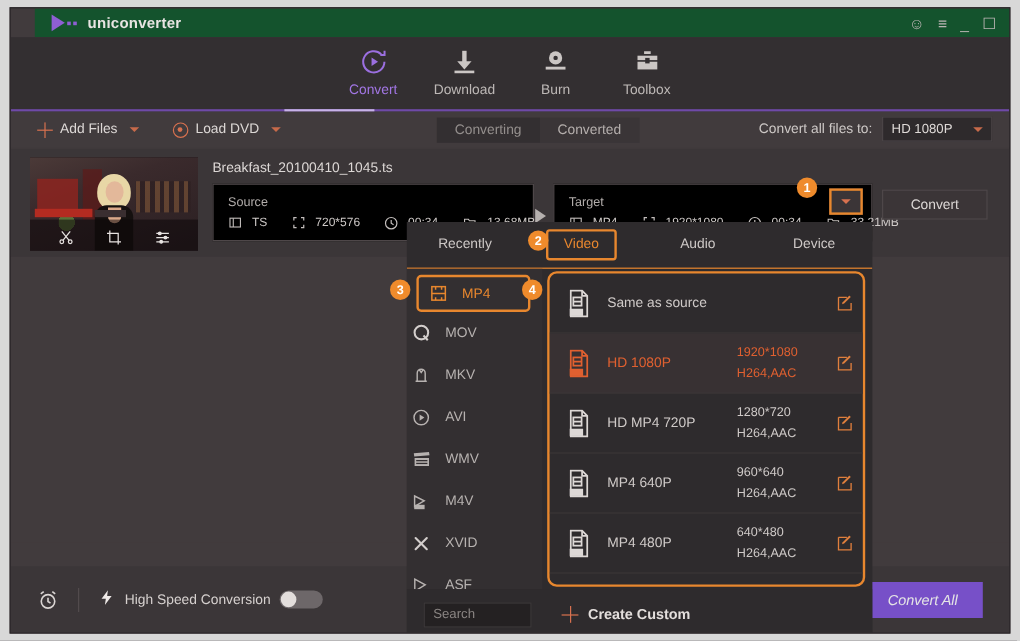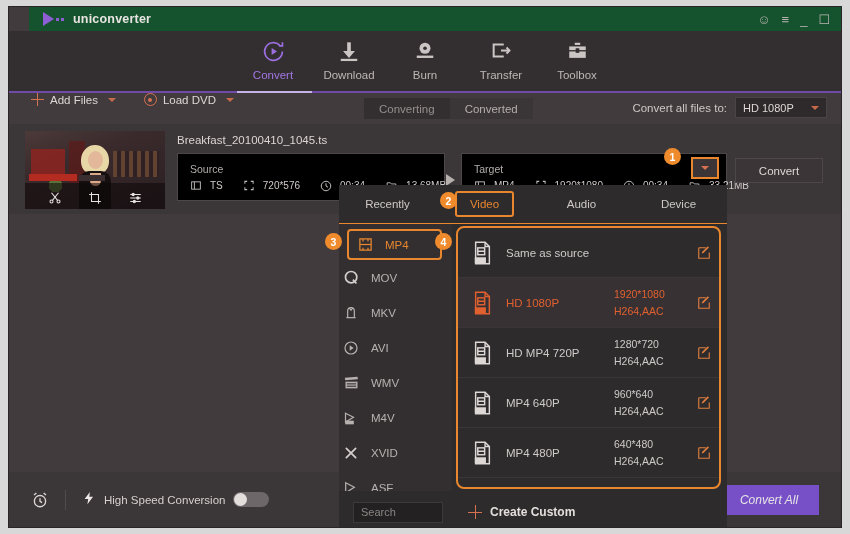--- a/index.html
+++ b/index.html
@@ -54,21 +54,21 @@
   .underline {
     position:absolute; left:0; top:84px; width:100%; height:2px; background:#6f4aa8;
   }
   .underline .hl {
     position:absolute; left:228px; top:0; width:75px; height:2px; background:#c7b2e8;
   }
 
   
   .toolbar {
     position:absolute; left:0; top:86px; width:100%; height:30px;
-    background:#413b3d; display:flex; align-items:flex-start;
+    background:#413b3d; display:flex; align-items:center;
   }
   .tb-btn { display:flex; align-items:center; gap:6px; cursor:pointer; color:#ddd8d6; }
   .tb-addfiles { margin-left:22px; }
   .tb-loaddvd { margin-left:28px; }
   .tb-btn .lbl { font-size:11.5px; }
   .caret {
     width:0;height:0;border-left:4px solid transparent;border-right:4px solid transparent;
     border-top:4px solid #c76a4a; margin-left:4px;
   }
   .plus-icon { position:relative; width:13px; height:13px; }
@@ -315,30 +315,20 @@
     </div>
     <div class="navitem">
       <span class="navicon">
         <svg width="22" height="22" viewBox="0 0 24 24">
           <circle cx="12" cy="9" r="6" fill="#cbc6c4"></circle>
           <circle cx="12" cy="9" r="2" fill="#332f31"></circle>
           <rect x="3" y="17" width="18" height="2.6" fill="#cbc6c4"></rect>
         </svg>
       </span>
       <span class="nlabel">Burn</span>
-    </div>
-    <div class="navitem">
-      <span class="navicon">
-        <svg width="24" height="22" viewBox="0 0 24 24" fill="none" stroke="#cbc6c4" stroke-width="2.2">
-          <path d="M15 5H4v13h11"></path>
-            <path d="M12 11.5h9"></path>
-            <path d="M18 8.2l3.2 3.3-3.2 3.3"></path>
-        </svg>
-      </span>
-      <span class="nlabel">Transfer</span>
     </div>
     <div class="navitem">
       <span class="navicon">
         <svg width="23" height="22" viewBox="0 0 24 24" fill="#cbc6c4">
           <path d="M9 3h6v2.4H9z"></path>
             <rect x="3" y="7" width="18" height="4"></rect>
           <rect x="3" y="12.5" width="18" height="7"></rect>
             <rect x="10" y="9" width="4" height="5" fill="#332f31"></rect>
         </svg>
       </span>

